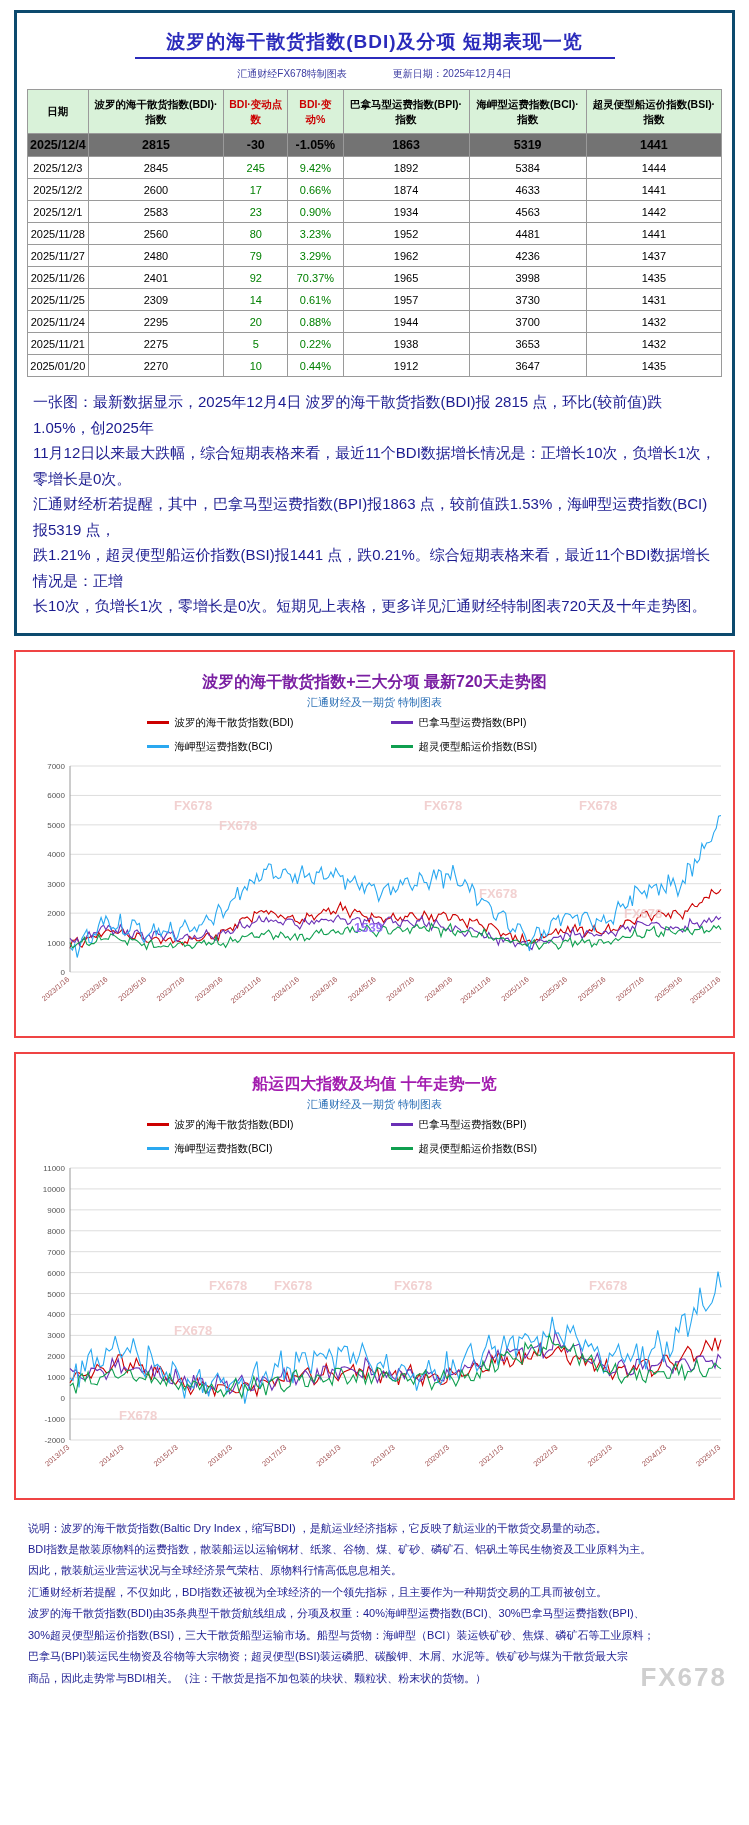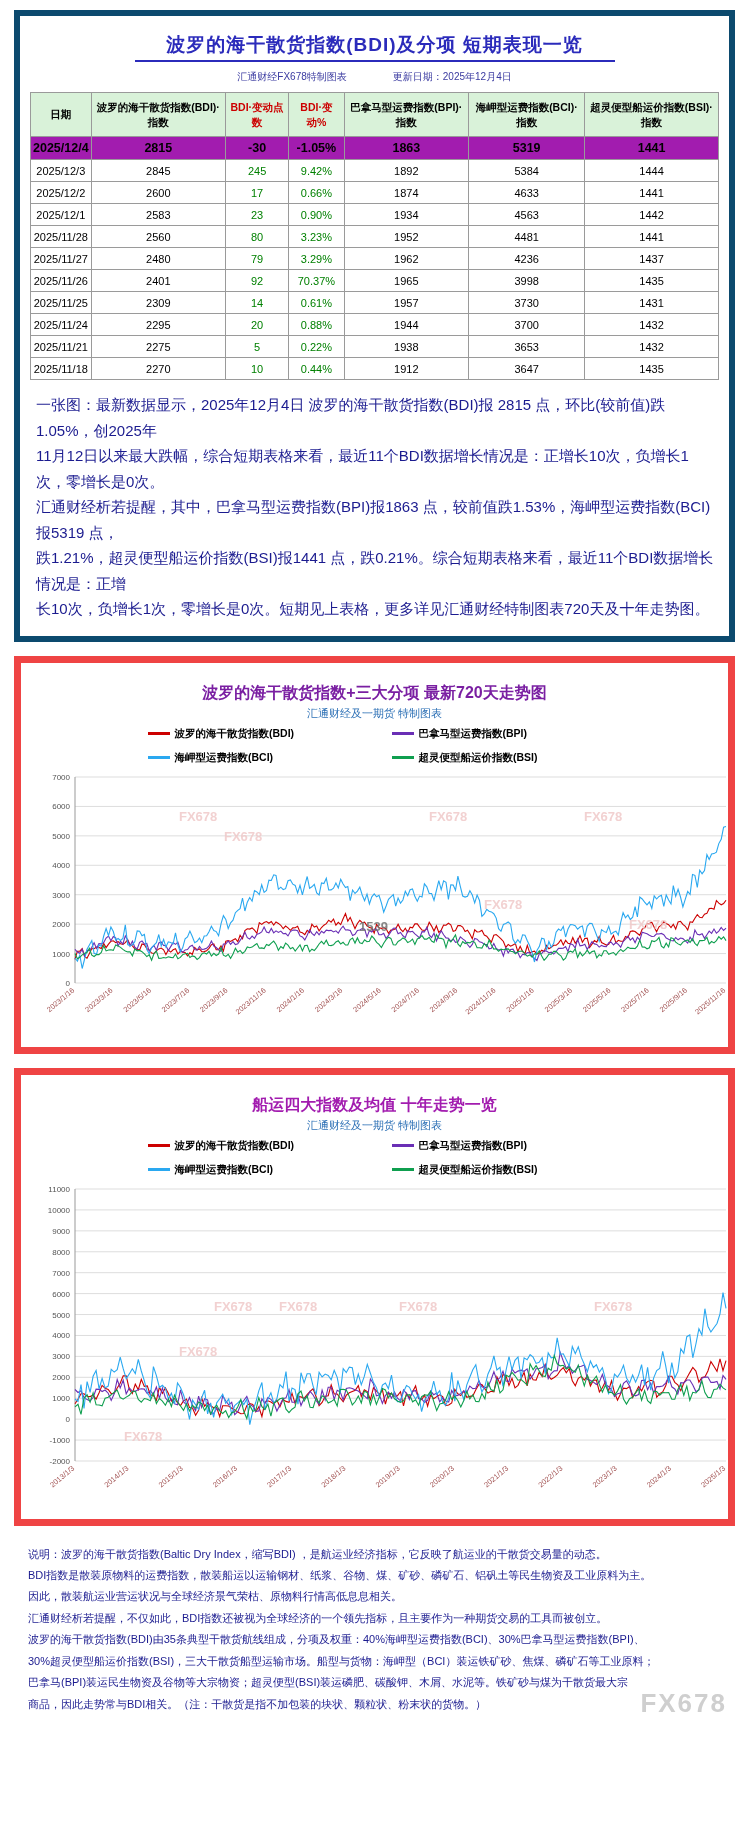--- a/index.html
+++ b/index.html
@@ -7,21 +7,21 @@
     margin: 0;
     width: 749px;
     background: #ffffff;
     font-family: "Liberation Sans", sans-serif;
     color: #000;
   }
   .page { width: 749px; position: relative; padding: 10px 14px 0 14px; }
 
   
   .card {
-    border: 6px solid #0c4a6e;
+    border: 3px solid #0c4a6e;
     background: #fff;
     padding: 10px 10px 12px 10px;
     margin-bottom: 14px;
   }
   .title1 {
     text-align: center;
     color: #2b2bbb;
     font-size: 19px;
     font-weight: bold;
     letter-spacing: 1px;
@@ -44,47 +44,47 @@
   }
   table.bdi thead th {
     background: #d9f2d9;
     font-weight: bold;
     line-height: 1.35;
     height: 44px;
     font-size: 10.5px;
   }
   table.bdi thead th.red { color: #cc0000; }
   table.bdi tbody td { height: 22px; }
-  tr.first td { font-weight: bold; font-size: 12.5px; background: #a21caf; }
+  tr.first td { font-weight: bold; font-size: 12.5px; background: #737373; }
   td.pos { color: #008000; }
   td.neg { color: #000000; }
   .note {
     font-size: 15px;
     line-height: 1.7;
     color: #1b1b8f;
     margin: 12px 4px 2px 6px;
   }
 
   
   .chartcard {
-    border: 7px solid #ef4444;
+    border: 2px solid #ef4444;
     background: #fff;
     padding: 10px 8px 6px 8px;
     margin-bottom: 14px;
     position: relative;
   }
   .ctitle {
     text-align: center; color: #7a1fa2; font-size: 16px; font-weight: bold;
     margin: 10px 0 2px 0;
   }
   .ctitle.green { color: #a21caf; }
   .csub { text-align: center; color: #2b6fb5; font-size: 11px; margin-bottom: 6px; }
   .legend {
     display: flex; flex-wrap: wrap; justify-content: center;
-    gap: 10px 34px; font-size: 10.5px; margin: 4px auto 2px auto; width: 86%; font-weight: bold;
+    gap: 10px 34px; font-size: 10.5px; margin: 4px auto 2px auto; width: 86%;
   }
   .legend .li { display: flex; align-items: center; gap: 5px; width: 210px; }
   .legend .sw { width: 22px; height: 3px; display: inline-block; }
   .plotwrap { position: relative; }
   .watermark {
     position: absolute; color: #f0c9c9; font-size: 13px; font-weight: bold;
     opacity: .85; pointer-events: none;
   }
 
   
@@ -208,21 +208,21 @@
           <tr>
             <td>2025/11/21</td>
             <td>2275</td>
             <td class="pos">5</td>
             <td class="pos">0.22%</td>
             <td>1938</td>
             <td>3653</td>
             <td>1432</td>
           </tr>
           <tr>
-            <td>2025/11/18</td>
+            <td>2025/01/20</td>
             <td>2270</td>
             <td class="pos">10</td>
             <td class="pos">0.44%</td>
             <td>1912</td>
             <td>3647</td>
             <td>1435</td>
           </tr>
         </tbody>
     </table>
 
@@ -296,21 +296,21 @@
           <path d="M46.0,192.4L48.4,184.2L50.8,184.2L53.2,181.6L55.6,189.7L58.0,191.2L60.4,186.6L62.8,181.6L65.1,181.7L67.5,180.0L69.9,180.4L72.3,181.5L74.7,176.4L77.1,180.6L79.5,177.1L81.9,174.3L84.3,173.8L86.7,175.6L89.1,174.7L91.5,176.7L93.9,177.3L96.3,175.6L98.7,172.8L101.0,177.4L103.4,178.9L105.8,181.7L108.2,182.4L110.6,183.0L113.0,177.0L115.4,177.8L117.8,181.6L120.2,183.1L122.6,186.1L125.0,186.5L127.4,183.8L129.8,181.9L132.2,181.0L134.6,182.8L136.9,187.5L139.3,183.0L141.7,185.1L144.1,182.8L146.5,181.8L148.9,187.0L151.3,184.3L153.7,185.1L156.1,185.5L158.5,188.8L160.9,185.8L163.3,187.3L165.7,180.4L168.1,182.8L170.5,181.9L172.8,184.7L175.2,184.6L177.6,183.7L180.0,181.3L182.4,177.7L184.8,177.0L187.2,182.7L189.6,182.6L192.0,178.9L194.4,184.1L196.8,174.3L199.2,173.5L201.6,174.5L204.0,173.1L206.4,171.7L208.8,174.6L211.1,168.2L213.5,171.7L215.9,163.6L218.3,161.8L220.7,162.1L223.1,160.9L225.5,163.1L227.9,166.3L230.3,155.6L232.7,157.4L235.1,155.6L237.5,154.6L239.9,156.3L242.3,154.5L244.7,158.0L247.0,155.0L249.4,156.4L251.8,158.3L254.2,161.7L256.6,159.1L259.0,160.8L261.4,163.3L263.8,160.9L266.2,160.7L268.6,159.3L271.0,165.0L273.4,165.7L275.8,167.6L278.2,163.4L280.6,165.5L282.9,157.2L285.3,160.1L287.7,158.9L290.1,163.9L292.5,160.5L294.9,158.2L297.3,156.6L299.7,153.2L302.1,155.2L304.5,152.0L306.9,158.2L309.3,155.3L311.7,157.6L314.1,151.8L316.5,146.6L318.8,154.2L321.2,150.4L323.6,156.0L326.0,161.6L328.4,156.5L330.8,153.3L333.2,155.7L335.6,155.1L338.0,158.8L340.4,160.6L342.8,161.1L345.2,166.2L347.6,157.2L350.0,160.7L352.4,161.4L354.7,160.8L357.1,161.8L359.5,166.3L361.9,163.1L364.3,162.8L366.7,161.8L369.1,157.3L371.5,162.1L373.9,164.7L376.3,161.2L378.7,165.4L381.1,160.2L383.5,160.8L385.9,156.9L388.3,156.9L390.6,160.1L393.0,163.1L395.4,163.5L397.8,162.0L400.2,155.2L402.6,159.1L405.0,164.1L407.4,158.8L409.8,165.4L412.2,163.1L414.6,158.1L417.0,158.2L419.4,156.3L421.8,157.9L424.2,164.4L426.5,163.5L428.9,158.6L431.3,158.6L433.7,160.1L436.1,164.6L438.5,163.3L440.9,167.0L443.3,171.8L445.7,162.8L448.1,165.0L450.5,164.8L452.9,163.3L455.3,168.1L457.7,169.2L460.1,172.3L462.4,175.1L464.8,168.3L467.2,167.5L469.6,169.7L472.0,171.8L474.4,174.5L476.8,180.4L479.2,177.4L481.6,179.2L484.0,177.9L486.4,176.6L488.8,184.6L491.2,179.3L493.6,184.6L496.0,186.5L498.3,178.4L500.7,185.8L503.1,184.7L505.5,184.2L507.9,187.0L510.3,186.1L512.7,183.2L515.1,184.6L517.5,178.4L519.9,181.7L522.3,180.3L524.7,178.3L527.1,178.3L529.5,176.1L531.9,172.8L534.3,177.9L536.6,173.3L539.0,176.3L541.4,176.8L543.8,170.5L546.2,176.2L548.6,173.4L551.0,168.6L553.4,175.3L555.8,171.4L558.2,171.1L560.6,180.4L563.0,177.2L565.4,173.6L567.8,175.1L570.2,169.5L572.5,175.5L574.9,176.8L577.3,178.1L579.7,177.3L582.1,172.8L584.5,168.4L586.9,175.8L589.3,173.3L591.7,174.3L594.1,174.3L596.5,169.5L598.9,170.7L601.3,164.5L603.7,163.9L606.1,164.5L608.4,166.5L610.8,168.3L613.2,162.1L615.6,161.0L618.0,156.8L620.4,156.6L622.8,155.3L625.2,160.2L627.6,164.7L630.0,159.8L632.4,158.1L634.8,154.7L637.2,156.6L639.6,157.7L642.0,160.6L644.3,157.3L646.7,162.1L649.1,154.9L651.5,154.3L653.9,157.4L656.3,159.3L658.7,163.0L661.1,154.8L663.5,155.3L665.9,151.2L668.3,147.7L670.7,150.3L673.1,150.7L675.5,147.1L677.9,146.4L680.2,141.6L682.6,141.2L685.0,142.2L687.4,133.5L689.8,136.2L692.2,137.8L694.6,136.6L697.0,133.2" fill="none" stroke="#cc0000" stroke-width="1.1"></path>
           <path d="M46.0,182.3L48.4,185.0L50.8,186.2L53.2,182.2L55.6,188.9L58.0,183.1L60.4,183.7L62.8,180.2L65.1,175.7L67.5,181.5L69.9,176.7L72.3,176.9L74.7,175.5L77.1,171.1L79.5,169.1L81.9,173.7L84.3,169.6L86.7,170.9L89.1,179.0L91.5,174.2L93.9,177.0L96.3,168.8L98.7,173.1L101.0,179.1L103.4,174.1L105.8,180.3L108.2,182.0L110.6,175.3L113.0,174.0L115.4,177.2L117.8,176.5L120.2,184.1L122.6,180.6L125.0,178.6L127.4,183.3L129.8,176.0L132.2,175.0L134.6,178.5L136.9,178.6L139.3,183.6L141.7,179.6L144.1,175.6L146.5,177.4L148.9,175.2L151.3,182.6L153.7,185.3L156.1,182.9L158.5,182.6L160.9,179.5L163.3,178.3L165.7,182.5L168.1,183.2L170.5,179.4L172.8,182.5L175.2,182.1L177.6,181.3L180.0,178.9L182.4,174.0L184.8,179.1L187.2,180.5L189.6,182.7L192.0,184.4L194.4,177.0L196.8,177.0L199.2,173.9L201.6,177.4L204.0,174.6L206.4,177.6L208.8,176.8L211.1,173.4L213.5,170.0L215.9,165.0L218.3,170.7L220.7,172.0L223.1,169.1L225.5,171.4L227.9,167.3L230.3,166.5L232.7,164.9L235.1,160.1L237.5,165.0L239.9,165.8L242.3,161.5L244.7,165.8L247.0,163.9L249.4,165.4L251.8,164.1L254.2,166.7L256.6,166.4L259.0,168.9L261.4,164.6L263.8,163.1L266.2,163.0L268.6,163.7L271.0,168.9L273.4,170.0L275.8,172.9L278.2,168.3L280.6,162.6L282.9,166.4L285.3,168.5L287.7,164.7L290.1,167.9L292.5,164.2L294.9,165.9L297.3,163.1L299.7,163.6L302.1,163.4L304.5,164.9L306.9,163.8L309.3,166.1L311.7,162.0L314.1,159.2L316.5,163.0L318.8,162.9L321.2,163.5L323.6,168.5L326.0,167.3L328.4,163.5L330.8,163.0L333.2,161.5L335.6,162.2L338.0,169.9L340.4,163.5L342.8,165.0L345.2,162.2L347.6,162.1L350.0,167.7L352.4,167.8L354.7,166.4L357.1,171.4L359.5,168.4L361.9,164.6L364.3,161.2L366.7,161.1L369.1,166.7L371.5,165.5L373.9,168.8L376.3,170.6L378.7,163.8L381.1,164.9L383.5,164.3L385.9,166.9L388.3,168.8L390.6,171.0L393.0,164.7L395.4,164.9L397.8,160.3L400.2,167.9L402.6,170.5L405.0,166.1L407.4,174.0L409.8,168.5L412.2,163.7L414.6,167.8L417.0,170.9L419.4,171.2L421.8,174.3L424.2,172.0L426.5,175.4L428.9,174.8L431.3,169.9L433.7,171.9L436.1,173.6L438.5,177.5L440.9,180.4L443.3,177.4L445.7,171.5L448.1,172.2L450.5,174.8L452.9,175.4L455.3,177.4L457.7,177.5L460.1,181.8L462.4,181.3L464.8,176.4L467.2,181.5L469.6,183.0L472.0,182.5L474.4,189.1L476.8,180.9L479.2,186.0L481.6,182.4L484.0,182.1L486.4,186.1L488.8,185.4L491.2,190.7L493.6,187.3L496.0,187.9L498.3,185.6L500.7,185.7L503.1,189.2L505.5,191.4L507.9,193.5L510.3,186.7L512.7,186.5L515.1,183.7L517.5,184.1L519.9,185.7L522.3,185.2L524.7,187.1L527.1,184.5L529.5,181.4L531.9,181.4L534.3,181.3L536.6,179.5L539.0,184.4L541.4,176.7L543.8,177.7L546.2,181.0L548.6,172.4L551.0,178.9L553.4,178.4L555.8,177.3L558.2,182.3L560.6,178.6L563.0,174.6L565.4,176.9L567.8,177.5L570.2,180.1L572.5,178.4L574.9,179.4L577.3,179.7L579.7,175.8L582.1,175.2L584.5,178.0L586.9,175.5L589.3,177.3L591.7,180.2L594.1,174.5L596.5,172.2L598.9,169.2L601.3,173.1L603.7,170.9L606.1,175.6L608.4,170.2L610.8,173.1L613.2,165.3L615.6,166.0L618.0,166.7L620.4,168.2L622.8,169.5L625.2,169.2L627.6,166.8L630.0,167.0L632.4,166.4L634.8,167.7L637.2,171.1L639.6,172.3L642.0,173.5L644.3,173.9L646.7,170.5L649.1,172.8L651.5,171.0L653.9,171.6L656.3,173.9L658.7,176.1L661.1,170.1L663.5,173.5L665.9,163.1L668.3,167.3L670.7,167.8L673.1,166.7L675.5,171.3L677.9,167.7L680.2,164.2L682.6,166.3L685.0,162.0L687.4,166.2L689.8,164.1L692.2,160.5L694.6,163.5L697.0,161.2" fill="none" stroke="#6a2fb5" stroke-width="1.1"></path>
           <path d="M46.0,191.0L48.4,194.1L50.8,188.3L53.2,201.5L55.6,192.0L58.0,182.2L60.4,178.0L62.8,173.6L65.1,186.3L67.5,187.3L69.9,178.1L72.3,179.2L74.7,169.0L77.1,161.5L79.5,168.7L81.9,160.0L84.3,164.5L86.7,173.2L89.1,171.5L91.5,173.5L93.9,171.5L96.3,157.9L98.7,177.6L101.0,178.8L103.4,177.7L105.8,174.7L108.2,163.9L110.6,164.3L113.0,168.8L115.4,167.4L117.8,182.6L120.2,186.5L122.6,180.9L125.0,178.1L127.4,175.7L129.8,167.5L132.2,179.0L134.6,172.4L136.9,179.9L139.3,174.8L141.7,175.5L144.1,176.9L146.5,165.9L148.9,178.0L151.3,185.0L153.7,180.9L156.1,171.9L158.5,169.9L160.9,164.1L163.3,169.5L165.7,175.7L168.1,174.3L170.5,171.0L172.8,175.7L175.2,169.0L177.6,168.7L180.0,164.8L182.4,159.2L184.8,163.6L187.2,164.6L189.6,168.8L192.0,156.9L194.4,148.6L196.8,152.4L199.2,161.6L201.6,155.8L204.0,153.2L206.4,145.7L208.8,143.3L211.1,141.6L213.5,131.0L215.9,144.0L218.3,135.2L220.7,130.5L223.1,134.2L225.5,123.7L227.9,125.0L230.3,127.6L232.7,117.8L235.1,125.4L237.5,123.5L239.9,113.1L242.3,113.5L244.7,107.8L247.0,108.5L249.4,122.3L251.8,120.2L254.2,122.6L256.6,121.7L259.0,113.8L261.4,113.0L263.8,117.2L266.2,118.4L268.6,126.0L271.0,118.3L273.4,127.8L275.8,118.1L278.2,109.5L280.6,121.3L282.9,119.8L285.3,117.3L287.7,125.9L290.1,128.0L292.5,116.0L294.9,116.5L297.3,111.2L299.7,123.0L302.1,122.9L304.5,121.2L306.9,116.0L309.3,120.9L311.7,112.3L314.1,117.0L316.5,120.6L318.8,119.6L321.2,133.7L323.6,123.0L326.0,126.5L328.4,124.1L330.8,120.1L333.2,128.0L335.6,133.7L338.0,127.1L340.4,137.0L342.8,129.8L345.2,126.8L347.6,129.8L350.0,128.3L352.4,135.9L354.7,145.1L357.1,139.0L359.5,132.3L361.9,129.8L364.3,127.6L366.7,139.1L369.1,131.0L371.5,136.2L373.9,133.0L376.3,124.3L378.7,128.7L381.1,122.8L383.5,121.9L385.9,129.6L388.3,134.3L390.6,129.1L393.0,130.1L395.4,116.8L397.8,119.8L400.2,126.4L402.6,126.5L405.0,133.3L407.4,123.5L409.8,113.6L412.2,122.6L414.6,113.8L417.0,115.3L419.4,132.3L421.8,117.8L424.2,118.1L426.5,123.3L428.9,109.2L431.3,119.3L433.7,129.0L436.1,130.1L438.5,129.3L440.9,123.8L443.3,128.0L445.7,135.8L448.1,128.1L450.5,133.5L452.9,149.3L455.3,146.9L457.7,142.4L460.1,144.2L462.4,144.9L464.8,146.7L467.2,151.1L469.6,161.7L472.0,164.3L474.4,157.4L476.8,156.5L479.2,155.0L481.6,157.2L484.0,172.3L486.4,176.4L488.8,172.7L491.2,175.9L493.6,167.8L496.0,168.2L498.3,173.7L500.7,178.7L503.1,185.7L505.5,195.0L507.9,183.4L510.3,179.6L512.7,171.3L515.1,172.0L517.5,183.2L519.9,174.5L522.3,180.3L524.7,176.3L527.1,165.2L529.5,162.1L531.9,163.6L534.3,159.4L536.6,170.0L539.0,162.0L541.4,157.5L543.8,157.7L546.2,158.8L548.6,162.2L551.0,160.0L553.4,159.0L555.8,170.1L558.2,159.3L560.6,156.3L563.0,156.5L565.4,162.4L567.8,168.8L570.2,174.2L572.5,162.6L574.9,164.4L577.3,165.6L579.7,159.3L582.1,167.1L584.5,165.3L586.9,164.3L589.3,168.1L591.7,155.3L594.1,145.7L596.5,150.8L598.9,148.0L601.3,152.5L603.7,150.2L606.1,139.7L608.4,150.0L610.8,130.1L613.2,132.0L615.6,135.1L618.0,137.9L620.4,134.9L622.8,141.4L625.2,128.8L627.6,132.0L630.0,129.4L632.4,128.2L634.8,139.4L637.2,128.0L639.6,133.1L642.0,137.0L644.3,118.6L646.7,129.3L649.1,122.2L651.5,130.0L653.9,139.9L656.3,132.2L658.7,124.5L661.1,127.5L663.5,107.5L665.9,108.3L668.3,120.3L670.7,103.2L673.1,106.7L675.5,103.6L677.9,87.7L680.2,92.5L682.6,87.0L685.0,86.6L687.4,85.1L689.8,76.6L692.2,72.3L694.6,60.1L697.0,59.5" fill="none" stroke="#2aa8f0" stroke-width="1.1"></path>
           <path d="M46.0,186.6L48.4,191.7L50.8,190.3L53.2,187.9L55.6,186.3L58.0,185.5L60.4,181.3L62.8,188.1L65.1,189.5L67.5,187.5L69.9,187.6L72.3,185.5L74.7,178.8L77.1,183.9L79.5,183.0L81.9,182.8L84.3,183.4L86.7,177.9L89.1,178.9L91.5,180.4L93.9,182.4L96.3,183.9L98.7,184.9L101.0,184.8L103.4,188.9L105.8,182.0L108.2,183.8L110.6,183.4L113.0,184.7L115.4,186.9L117.8,189.6L120.2,187.7L122.6,193.3L125.0,186.6L127.4,184.0L129.8,191.4L132.2,191.3L134.6,190.5L136.9,191.0L139.3,189.8L141.7,190.4L144.1,190.7L146.5,187.0L148.9,191.7L151.3,190.4L153.7,187.6L156.1,186.8L158.5,186.3L160.9,190.5L163.3,188.9L165.7,189.6L168.1,192.4L170.5,190.6L172.8,186.9L175.2,185.8L177.6,187.0L180.0,184.3L182.4,189.0L184.8,186.3L187.2,188.5L189.6,187.1L192.0,180.5L194.4,188.2L196.8,189.4L199.2,187.3L201.6,191.4L204.0,187.0L206.4,181.3L208.8,185.1L211.1,183.4L213.5,186.4L215.9,184.3L218.3,179.9L220.7,180.7L223.1,180.1L225.5,178.3L227.9,176.5L230.3,181.2L232.7,180.9L235.1,181.6L237.5,177.4L239.9,178.5L242.3,176.2L244.7,174.1L247.0,177.4L249.4,183.3L251.8,179.5L254.2,181.3L256.6,176.1L259.0,178.1L261.4,181.8L263.8,180.4L266.2,184.0L268.6,181.0L271.0,177.9L273.4,183.9L275.8,178.6L278.2,178.3L280.6,184.8L282.9,182.2L285.3,183.5L287.7,180.6L290.1,177.0L292.5,174.3L294.9,177.1L297.3,173.2L299.7,178.3L302.1,178.6L304.5,177.8L306.9,175.0L309.3,173.8L311.7,177.0L314.1,175.3L316.5,178.0L318.8,178.0L321.2,172.6L323.6,171.1L326.0,176.1L328.4,170.9L330.8,175.9L333.2,176.5L335.6,172.8L338.0,174.7L340.4,174.3L342.8,169.1L345.2,171.7L347.6,175.3L350.0,177.4L352.4,180.5L354.7,176.3L357.1,172.6L359.5,170.2L361.9,171.4L364.3,177.7L366.7,178.0L369.1,174.4L371.5,173.1L373.9,170.9L376.3,172.2L378.7,175.6L381.1,174.4L383.5,172.1L385.9,177.5L388.3,172.0L390.6,170.7L393.0,168.6L395.4,172.1L397.8,172.1L400.2,170.2L402.6,174.0L405.0,175.4L407.4,167.6L409.8,171.2L412.2,171.4L414.6,172.3L417.0,180.6L419.4,172.7L421.8,174.9L424.2,171.5L426.5,167.9L428.9,176.9L431.3,179.5L433.7,174.6L436.1,176.5L438.5,175.4L440.9,175.9L443.3,174.1L445.7,175.3L448.1,180.7L450.5,180.8L452.9,181.1L455.3,176.5L457.7,179.6L460.1,173.0L462.4,178.0L464.8,182.1L467.2,181.8L469.6,184.3L472.0,182.2L474.4,182.7L476.8,182.1L479.2,181.9L481.6,184.2L484.0,184.6L486.4,186.7L488.8,184.6L491.2,184.3L493.6,184.0L496.0,187.1L498.3,189.2L500.7,187.9L503.1,190.1L505.5,186.8L507.9,187.1L510.3,183.9L512.7,189.0L515.1,193.3L517.5,190.7L519.9,187.1L522.3,187.3L524.7,184.3L527.1,184.4L529.5,187.2L531.9,188.8L534.3,193.1L536.6,191.2L539.0,185.4L541.4,184.2L543.8,185.3L546.2,181.8L548.6,190.5L551.0,185.2L553.4,188.9L555.8,186.7L558.2,183.1L560.6,186.6L563.0,184.6L565.4,183.9L567.8,190.8L570.2,187.6L572.5,188.9L574.9,183.7L577.3,183.8L579.7,187.3L582.1,186.2L584.5,185.5L586.9,188.1L589.3,184.8L591.7,182.4L594.1,184.5L596.5,182.7L598.9,180.2L601.3,181.4L603.7,181.2L606.1,181.6L608.4,179.1L610.8,173.1L613.2,179.9L615.6,180.1L618.0,181.8L620.4,180.8L622.8,173.7L625.2,174.6L627.6,173.4L630.0,170.5L632.4,179.1L634.8,181.0L637.2,176.2L639.6,180.0L642.0,170.7L644.3,171.6L646.7,175.1L649.1,176.9L651.5,178.1L653.9,175.1L656.3,173.8L658.7,173.0L661.1,175.3L663.5,171.9L665.9,176.3L668.3,178.6L670.7,173.5L673.1,173.6L675.5,173.2L677.9,170.3L680.2,177.0L682.6,174.5L685.0,175.9L687.4,173.6L689.8,169.7L692.2,172.2L694.6,169.8L697.0,173.6" fill="none" stroke="#0f9f4f" stroke-width="1.1"></path>
         </svg>
       <div class="watermark" style="left:150px;top:42px">FX678</div>
       <div class="watermark" style="left:195px;top:62px">FX678</div>
       <div class="watermark" style="left:400px;top:42px">FX678</div>
       <div class="watermark" style="left:555px;top:42px">FX678</div>
       <div class="watermark" style="left:455px;top:130px">FX678</div>
-      <div class="watermark" style="left:330px;top:152px;color:#737373">1539</div>
+      <div class="watermark" style="left:330px;top:164px;color:#8b5cf6">1539</div>
       <div class="watermark" style="left:600px;top:150px">FX678</div>
     </div>
   </div>
 
   <div class="chartcard">
     <div class="ctitle green">船运四大指数及均值 十年走势一览</div>
     <div class="csub">汇通财经及一期货 特制图表</div>
     <div class="legend">
       <div class="li">
           <span class="sw" style="background:#cc0000"></span>

